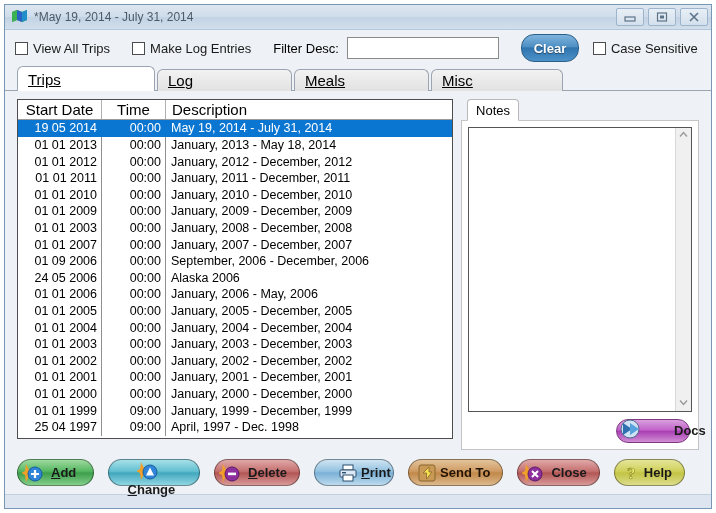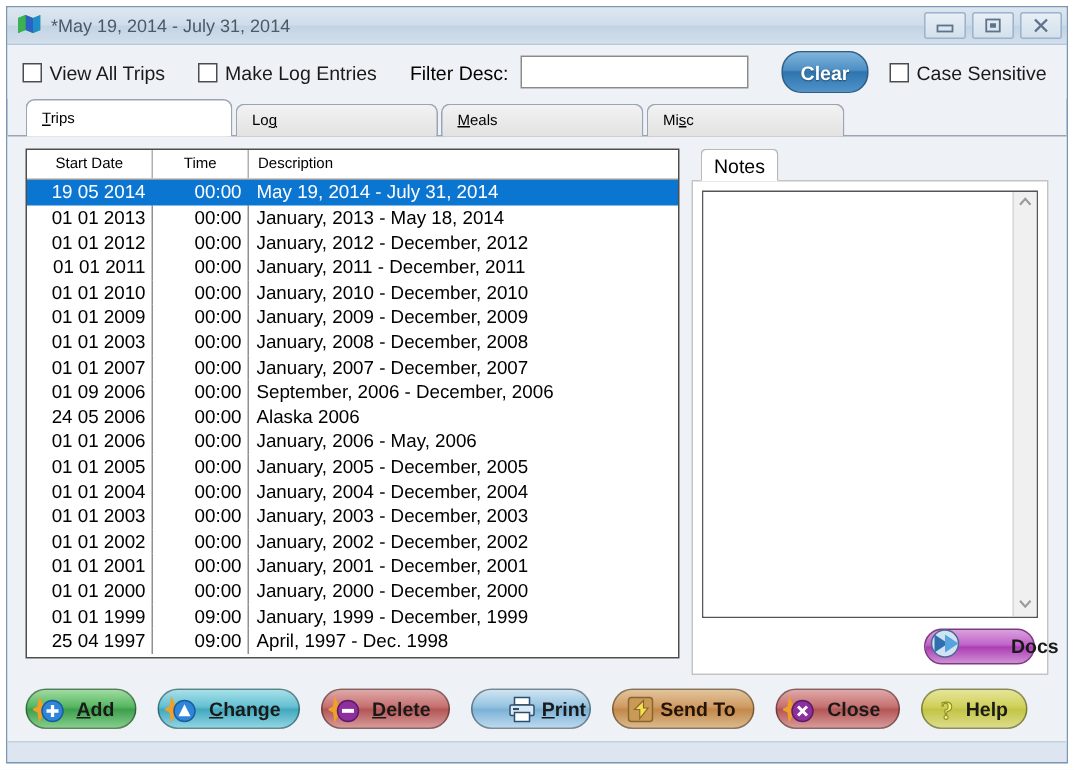--- a/index.html
+++ b/index.html
@@ -126,23 +126,24 @@
   }
   .tab {
     height: 22px;
     box-sizing: border-box;
     border: 1px solid #9aa5b1;
     border-bottom: none;
     border-radius: 6px 6px 0 0;
     background: linear-gradient(to bottom,#f2f2f2,#e2e2e2);
     display: flex; align-items: center;
     padding: 0 10px;
-    font-size: 10px;
+    font-size: 15px;
     margin-right: 2px;
     position: relative;
+    text-decoration: underline;
   }
   .tab.active {
     height: 25px;
     background: #ffffff;
     border-color: #9aa5b1;
     z-index: 3;
   }
   .tab-w1 { width: 138px; }
   .tab-w2 { width: 135px; }
   .tab-w3 { width: 135px; }
@@ -172,21 +173,21 @@
     display: flex;
     flex-direction: column;
     overflow: hidden;
   }
   #list-header {
     display: flex;
     height: 20px;
     box-sizing: border-box;
     border-bottom: 1px solid #9a9a9a;
     background: #fff;
-    font-size: 10px;
+    font-size: 15px;
     align-items: center;
   }
   .hd { box-sizing: border-box; padding: 0 6px; height: 19px; line-height: 19px; }
   .hd-date { width: 84px; text-align: center; border-right: 1px solid #b0b0b0; }
   .hd-time { width: 64px; text-align: center; border-right: 1px solid #b0b0b0; }
   .hd-desc { flex: 1 1 auto; text-align: left; }
   #list-body { flex: 1 1 auto; overflow: hidden; }
   .row {
     display: flex;
     height: 16.6px;
@@ -307,21 +308,21 @@
     box-sizing: border-box;
     padding: 0 12px 0 4px;
     margin-right: 14px;
     border: 1px solid rgba(0,0,0,.38);
     position: relative;
     white-space: nowrap;
   }
   .btn .lbl { font-size: 13px; font-weight: bold; margin-left: 3px; }
   .btn .ico { flex: 0 0 auto; display:flex; align-items:center; }
   .btn-add     { background: linear-gradient(to bottom,#9fdba0 0%,#55b661 45%,#3d9e4c 52%,#84cf8c 100%); width: 86px; }
-  .btn-change  { background: linear-gradient(to bottom,#a7e0e8 0%,#62bfd1 45%,#42a7bd 52%,#8fd6e2 100%); width: 104px; }
+  .btn-change  { background: linear-gradient(to bottom,#a7e0e8 0%,#62bfd1 45%,#42a7bd 52%,#8fd6e2 100%); width: 104px; flex-direction: column; }
   .btn-delete  { background: linear-gradient(to bottom,#e0a8a8 0%,#c4706f 45%,#b25655 52%,#d89a99 100%); width: 96px; }
   .btn-print   { background: linear-gradient(to bottom,#cfe4f2 0%,#93c2e0 45%,#7bb1d6 52%,#bcdaee 100%); width: 80px; padding-left: 23px; }
   .btn-sendto  { background: linear-gradient(to bottom,#e3c49c 0%,#cf9b63 45%,#c18849 52%,#ddb98c 100%); width: 100px; padding-left: 8px; }
   .btn-close   { background: linear-gradient(to bottom,#e0a8a8 0%,#c4706f 45%,#b25655 52%,#d89a99 100%); width: 88px; margin-left: auto; }
   .btn-help    { background: linear-gradient(to bottom,#e5e59a 0%,#cfd059 45%,#c2c445 52%,#dcdd8b 100%); width: 76px; padding-left: 10px; }
   .btn-print .lbl, .btn-change .lbl, .btn-add .lbl, .btn-delete .lbl { color:#1a1a1a; }
   .btn-sendto .lbl { color:#241405; }
   .btn-close .lbl { color:#1a1a1a; }
   .btn-help .lbl { color:#1a1a1a; }
 </style>

